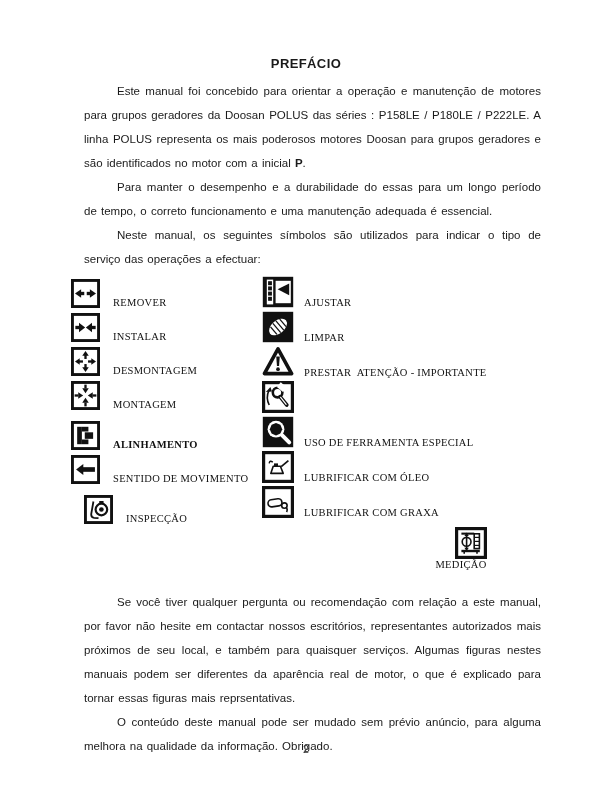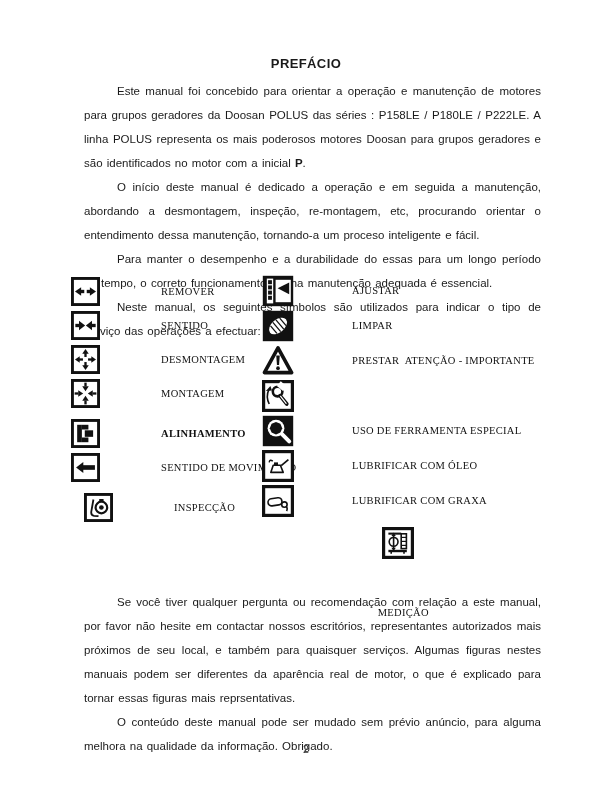--- a/index.html
+++ b/index.html
@@ -10,21 +10,21 @@
     font-size:13px;font-weight:bold;letter-spacing:.4px;}
 
   .text-block{position:absolute;left:84px;width:457px;}
   #intro-block{top:79px;}
   #closing-block{top:590px;}
   p.para{margin:0;text-align:justify;text-indent:33px;font-size:11.5px;line-height:24px;word-spacing:1px;}
 
   .symbols-col{position:absolute;display:flex;flex-direction:column;}
   #symbols-left{left:71px;top:274px;}
   #symbols-right{left:262px;top:273px;}
-  .symbol-row{display:flex;align-items:center;gap:48px;}
+  .symbol-row{display:flex;align-items:flex-end;}
   #symbols-left .symbol-row{height:34px;}
   #symbols-right .symbol-row{height:35px;}
   #symbols-left .symbol-row:nth-child(5){margin-top:6px;font-weight:bold;}
   #symbols-left .symbol-row:nth-child(7){margin-top:6px;padding-left:13px;}
   #symbols-right .symbol-row:nth-child(8){margin-top:9px;flex-direction:column;}
   .sym-icon{flex:0 0 auto;display:block;}
   #symbols-left .sym-icon{width:29px;height:29px;}
   #symbols-right .sym-icon{width:32px;height:32px;}
   .sym-icon svg{display:block;width:100%;height:100%;}
   .symbol-label{font-family:"Liberation Serif",serif;font-size:10.5px;letter-spacing:.3px;
@@ -36,21 +36,20 @@
     font-size:10.5px;color:#333;}
 </style>
 </head>
 <body>
 
 <div class="page">
   <div class="doc-title">PREFÁCIO</div>
 
   <div class="text-block" id="intro-block">
       <p class="para"><span>Este manual foi concebido para orientar a operação e manutenção de motores para grupos geradores da Doosan POLUS das séries : P158LE / P180LE / P222LE. A linha POLUS representa os mais poderosos motores Doosan para grupos geradores e são identificados no motor com a inicial </span><span style="font-weight: bold;">P</span><span>.</span></p>
-      <p class="para"><span>O início deste manual é dedicado a operação e em seguida a manutenção, abordando a desmontagem, inspeção, re-montagem, etc, procurando orientar o entendimento dessa manutenção, tornando-a um proceso inteligente e fácil.</span></p>
       <p class="para"><span>Para manter o desempenho e a durabilidade do essas para um longo período de tempo, o correto funcionamento e uma manutenção adequada é essencial.</span></p>
       <p class="para"><span>Neste manual, os seguintes símbolos são utilizados para indicar o tipo de serviço das operações a efectuar:</span></p>
     </div>
 
   <div class="symbols-col" id="symbols-left">
       <div class="symbol-row">
         <span class="sym-icon">
           <svg viewBox="0 0 40 40">
             <rect x="2" y="2" width="36" height="36" fill="#fff" stroke="#111" stroke-width="4"></rect>
             <g fill="#111">
@@ -68,21 +67,21 @@
           <svg viewBox="0 0 40 40">
             <rect x="2" y="2" width="36" height="36" fill="#fff" stroke="#111" stroke-width="4"></rect>
             <g fill="#111">
               <rect x="6" y="17.7" width="5.3" height="4.6"></rect>
               <polygon points="11,13.5 11,26.5 19.5,20"></polygon>
               <rect x="28.7" y="17.7" width="5.3" height="4.6"></rect>
               <polygon points="29,13.5 29,26.5 20.5,20"></polygon>
             </g>
           </svg>
         </span>
-        <span class="symbol-label">SENTIDO</span>
+        <span class="symbol-label">INSTALAR</span>
       </div>
       <div class="symbol-row">
         <span class="sym-icon">
           <svg viewBox="0 0 40 40">
             <rect x="2" y="2" width="36" height="36" fill="#fff" stroke="#111" stroke-width="4"></rect>
             <g fill="#111">
               <polygon points="20,5.5 15.5,12 24.5,12"></polygon>
               <rect x="18.4" y="11" width="3.2" height="5.5"></rect>
               <polygon points="20,34.5 15.5,28 24.5,28"></polygon>
               <rect x="18.4" y="23.5" width="3.2" height="5.5"></rect>

